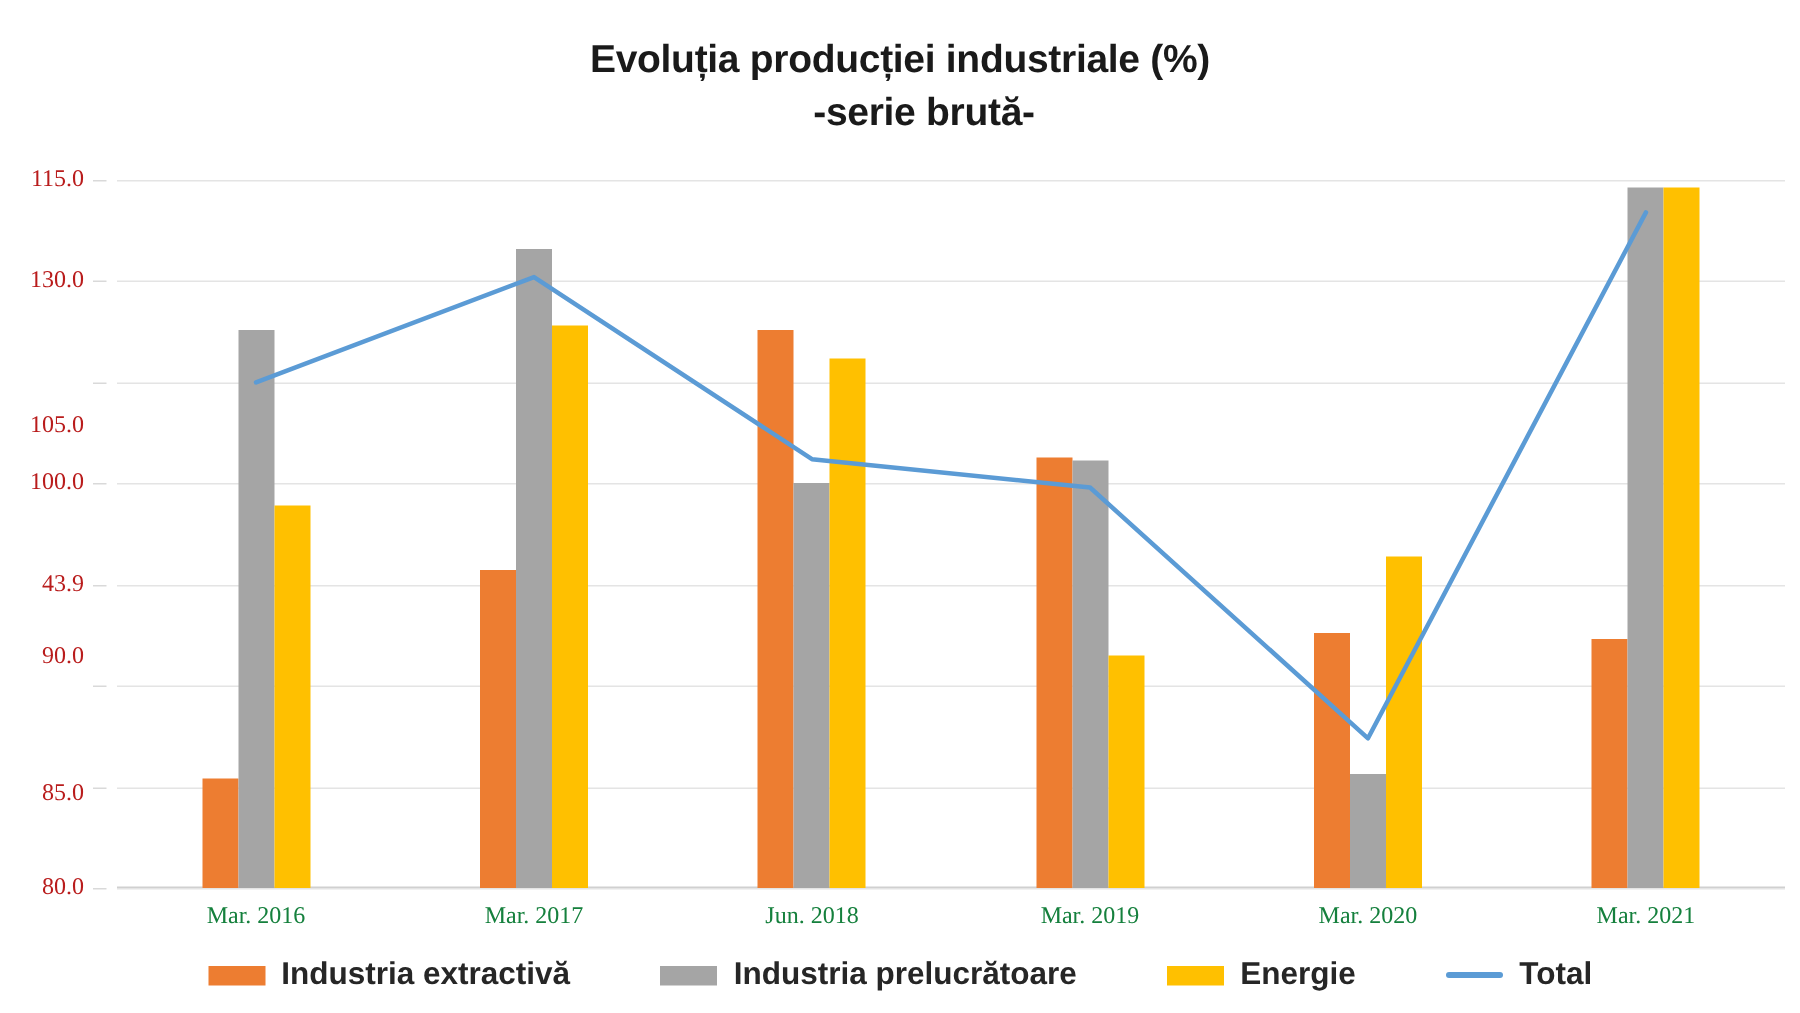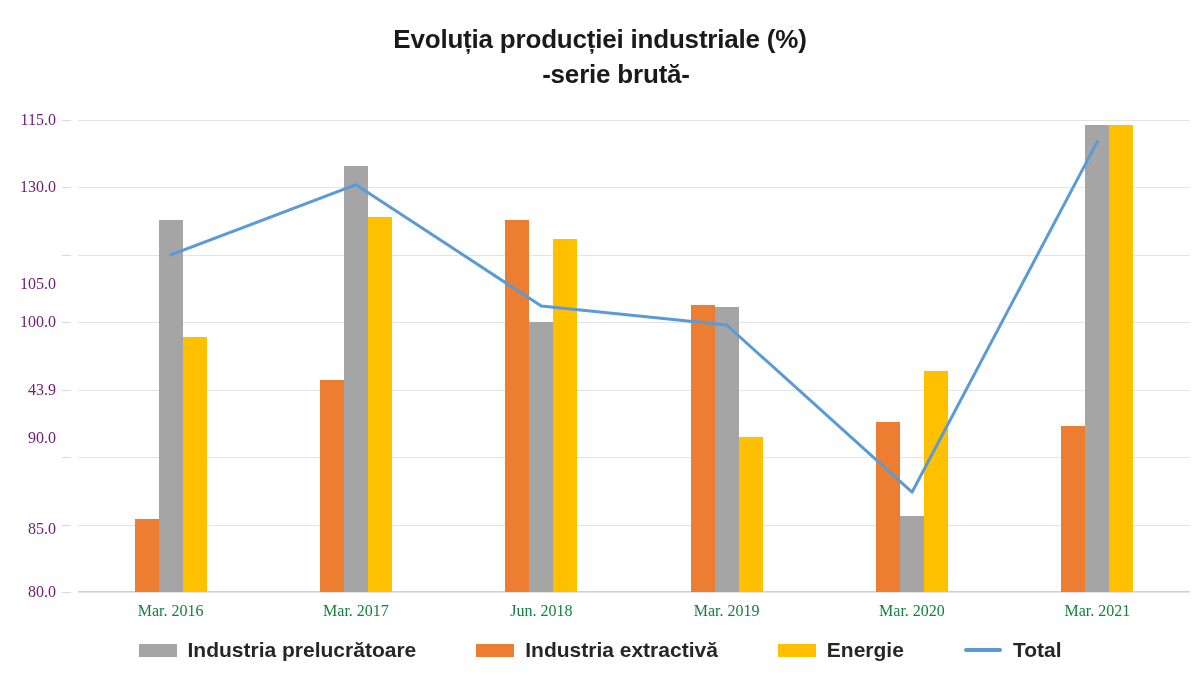--- a/index.html
+++ b/index.html
@@ -51,21 +51,21 @@
     position: absolute;
     left: 0;
     top: 0;
     width: 62px;
     height: 480px;
   }
   .y-tick-label {
     position: absolute;
     right: 6px;
     font-size: 16px;
-    color: #701a75;
+    color: #b91c1c;
     transform: translateY(-50%);
     white-space: nowrap;
     font-family: "Liberation Serif", serif;
   }
   .y-tick-dash {
     position: absolute;
     width: 9px;
     height: 1px;
     background: #d9d9d9;
   }
@@ -276,26 +276,26 @@
         <div class="x-tick">Mar. 2017</div>
         <div class="x-tick">Jun. 2018</div>
         <div class="x-tick">Mar. 2019</div>
         <div class="x-tick">Mar. 2020</div>
         <div class="x-tick">Mar. 2021</div>
       </div>
   </div>
 
   <div class="legend" id="legend">
       <div class="legend-item">
+        <span class="legend-swatch" style="background: rgb(237, 125, 49);"></span>
+        <span class="legend-label">Industria extractivă</span>
+      </div>
+      <div class="legend-item">
         <span class="legend-swatch" style="background: rgb(165, 165, 165);"></span>
         <span class="legend-label">Industria prelucrătoare</span>
-      </div>
-      <div class="legend-item">
-        <span class="legend-swatch" style="background: rgb(237, 125, 49);"></span>
-        <span class="legend-label">Industria extractivă</span>
       </div>
       <div class="legend-item">
         <span class="legend-swatch" style="background: rgb(255, 192, 0);"></span>
         <span class="legend-label">Energie</span>
       </div>
       <div class="legend-item">
         <span class="legend-swatch line-swatch" style="background: rgb(91, 155, 213);"></span>
         <span class="legend-label">Total</span>
       </div>
     </div>

